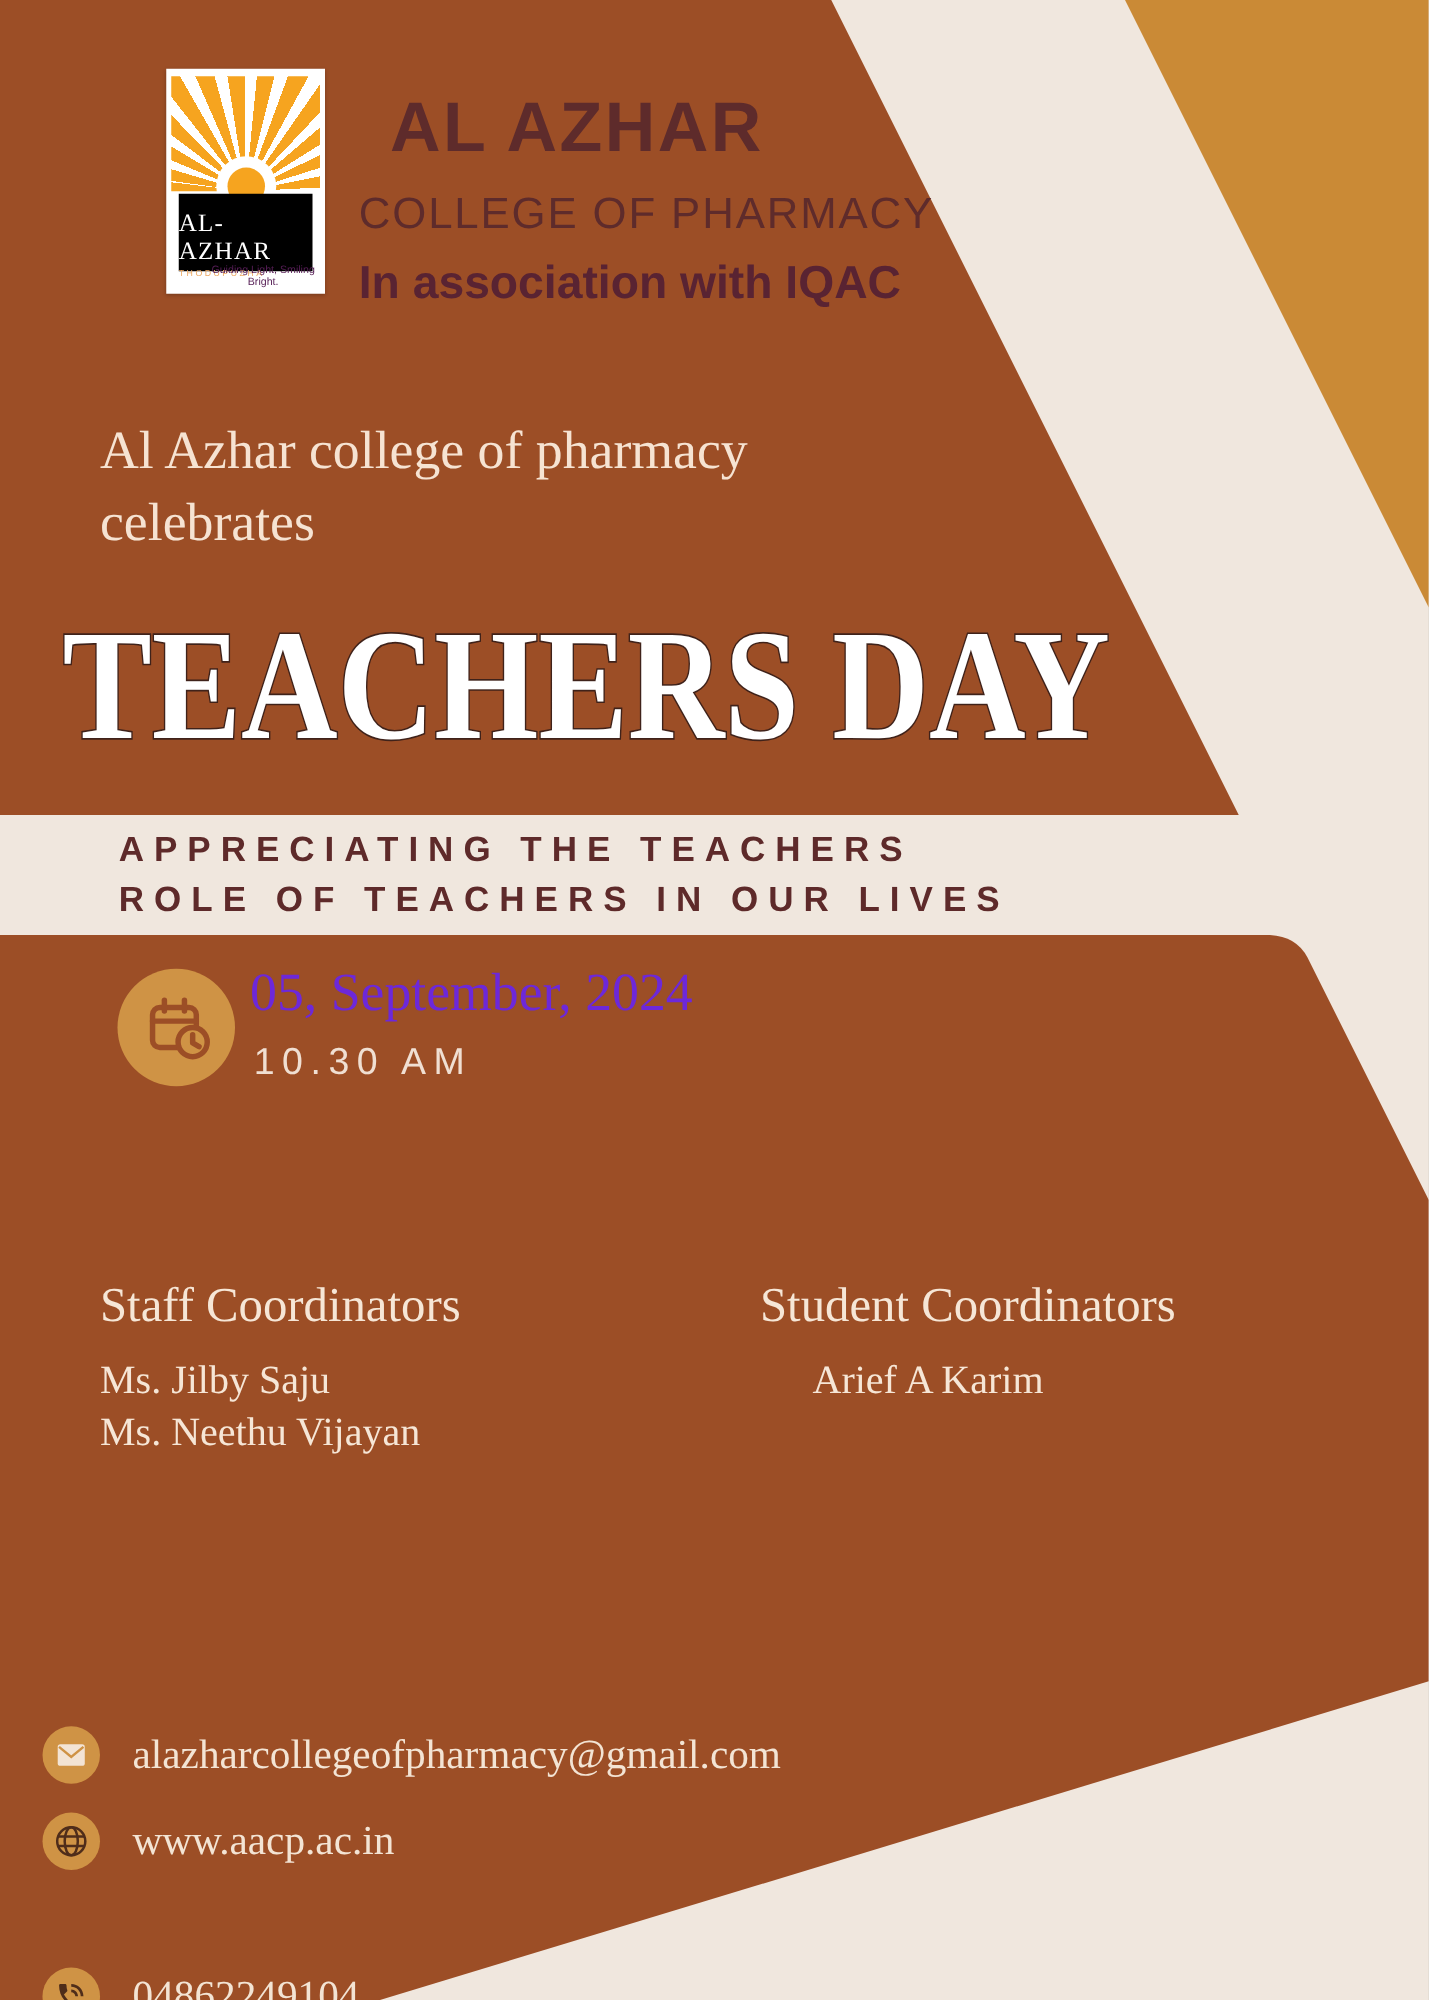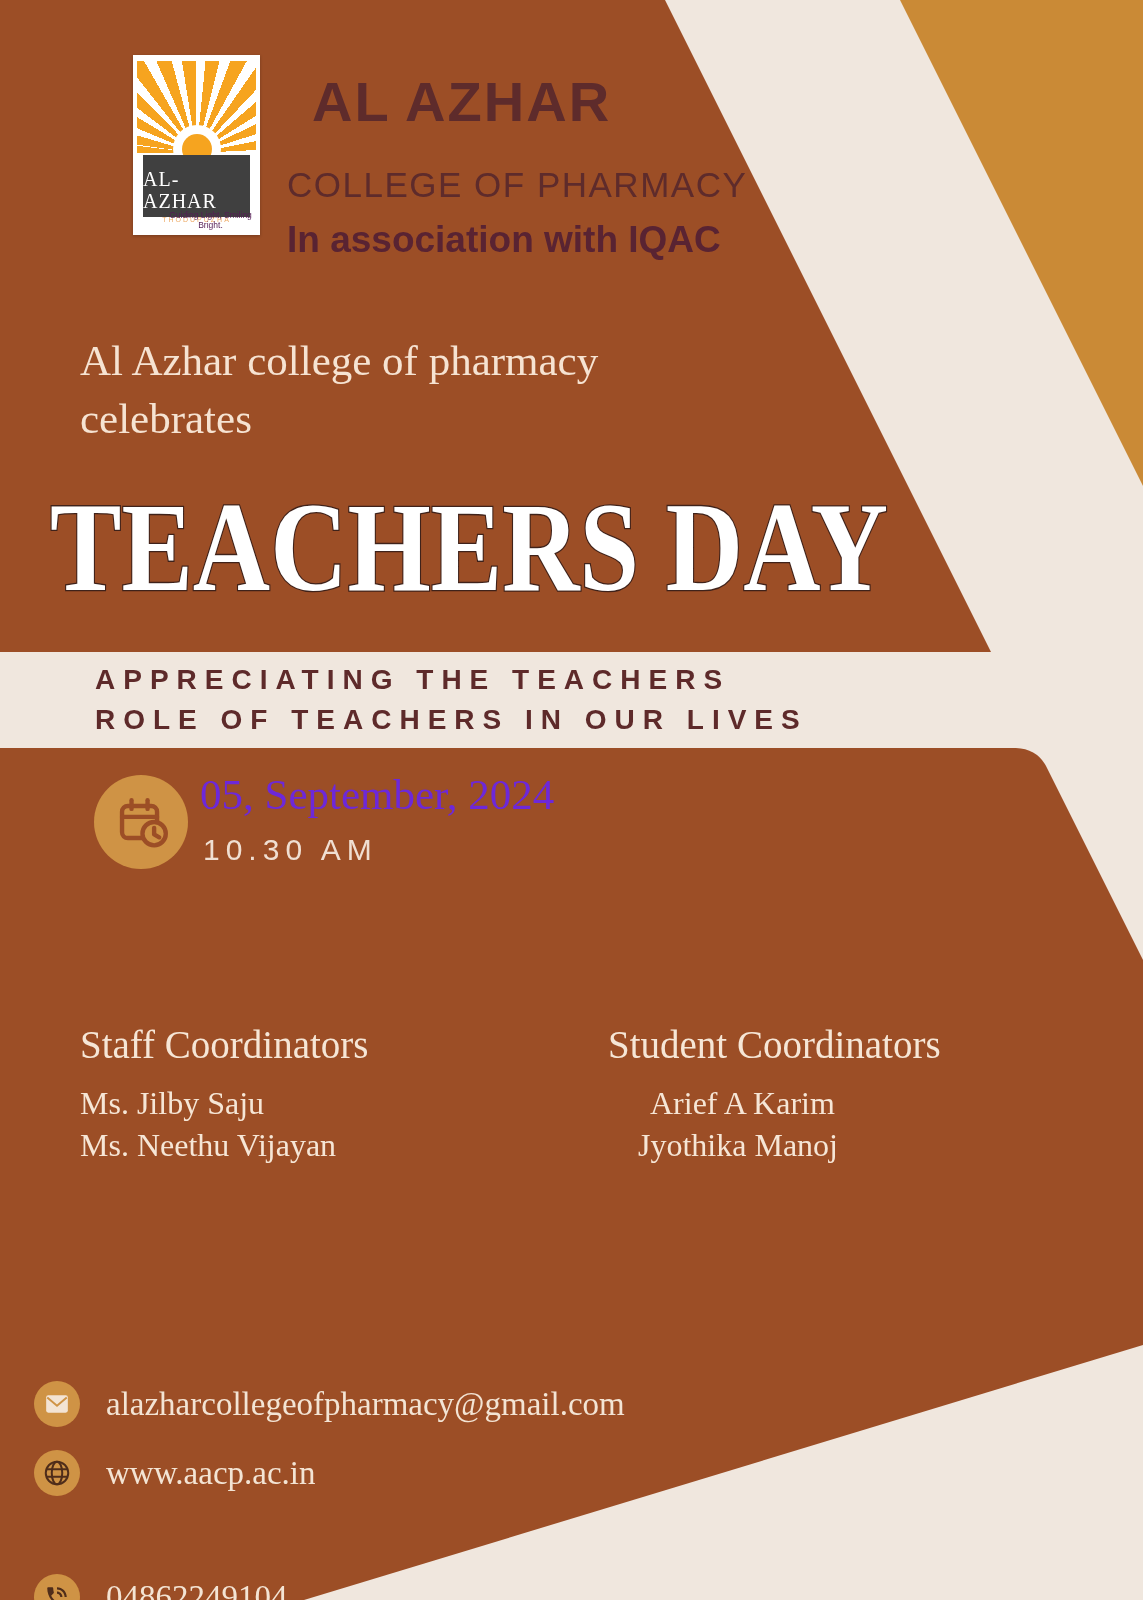--- a/index.html
+++ b/index.html
@@ -14,32 +14,32 @@
     position:absolute; left:133px; top:55px; width:127px; height:180px;
     background:#ffffff; overflow:hidden; box-shadow:0 1px 3px rgba(0,0,0,.25);
   }
   .logo-rays {
     position:absolute; left:4px; top:6px; width:119px; height:92px;
     background:repeating-conic-gradient(from -82deg at 50% 100%, #f6a41f 0deg 8.5deg, #ffffff 8.5deg 14.6deg);
   }
   .logo-ring { position:absolute; left:40px; top:70px; width:48px; height:48px; border-radius:50%; background:#ffffff; }
   .logo-sun  { position:absolute; left:49px; top:79px; width:30px; height:30px; border-radius:50%; background:#f6a41f; }
   .logo-block {
-    position:absolute; left:10px; top:100px; width:107px; height:62px; background:#404040;
-    display:flex; flex-direction:column; align-items:center; padding-top:13px; box-sizing:border-box;
+    position:absolute; left:10px; top:100px; width:107px; height:62px; background:#000000;
+    display:flex; flex-direction:column; padding-top:13px; box-sizing:border-box;
   }
   .logo-name { color:#ffffff; font-size:20px; letter-spacing:1px; line-height:22px; }
   .logo-place { color:#eda963; font-size:7px; letter-spacing:2px; margin-top:4px; font-family:"Liberation Sans",sans-serif; }
   .logo-tagline {
     position:absolute; left:0; right:0; bottom:5px; text-align:center;
     color:#551d55; font-size:8.5px; font-weight:normal; font-family:"Liberation Sans",sans-serif;padding-left:28px;
   }
   .org { position:absolute; left:287px; top:58px; color:#5e2b2b; font-family:"Liberation Sans","DejaVu Sans",sans-serif; }
   .org-title { font-size:56px; line-height:88px; letter-spacing:2px; font-weight:700;margin-left:25px; }
-  .org-subtitle { font-size:35px; line-height:38px; letter-spacing:1.5px; margin-top:20px; font-weight:400; }
+  .org-subtitle { font-size:35px; line-height:38px; letter-spacing:1.5px; margin-top:6px; font-weight:400; }
   .org-assoc { font-size:37px; line-height:40px; font-weight:bold; color:#592332; margin-top:16px; }
 
   
   .intro { position:absolute; left:80px; top:332px; color:#f6e3d2; font-size:43px; line-height:58px; }
 
   
   .title-svg { position:absolute; left:0; top:470px; }
 
   
   .band {
@@ -136,21 +136,20 @@
   <div class="event-time">10.30 AM</div>
 
   <div class="coord coord-staff">
     <div class="coord-heading">Staff Coordinators</div>
     <div class="coord-name coord-name-0">Ms. Jilby Saju</div>
     <div class="coord-name coord-name-1">Ms. Neethu Vijayan</div>
   </div>
   <div class="coord coord-student">
     <div class="coord-heading">Student Coordinators</div>
     <div class="coord-name coord-name-0">Arief A Karim</div>
-    <div class="coord-name coord-name-1">Jyothika Manoj</div>
   </div>
 
   <div class="contact-row r0">
     <div class="contact-circle">
       <svg width="26" height="26" viewBox="0 0 24 24">
         <rect x="2" y="4" width="20" height="16" rx="2" fill="#f3e4d4"></rect>
         <path d="M3 6 L12 13.5 L21 6" fill="none" stroke="#cf9345" stroke-width="1.8"></path>
       </svg>
     </div>
     <div class="contact-text">alazharcollegeofpharmacy@gmail.com</div>

